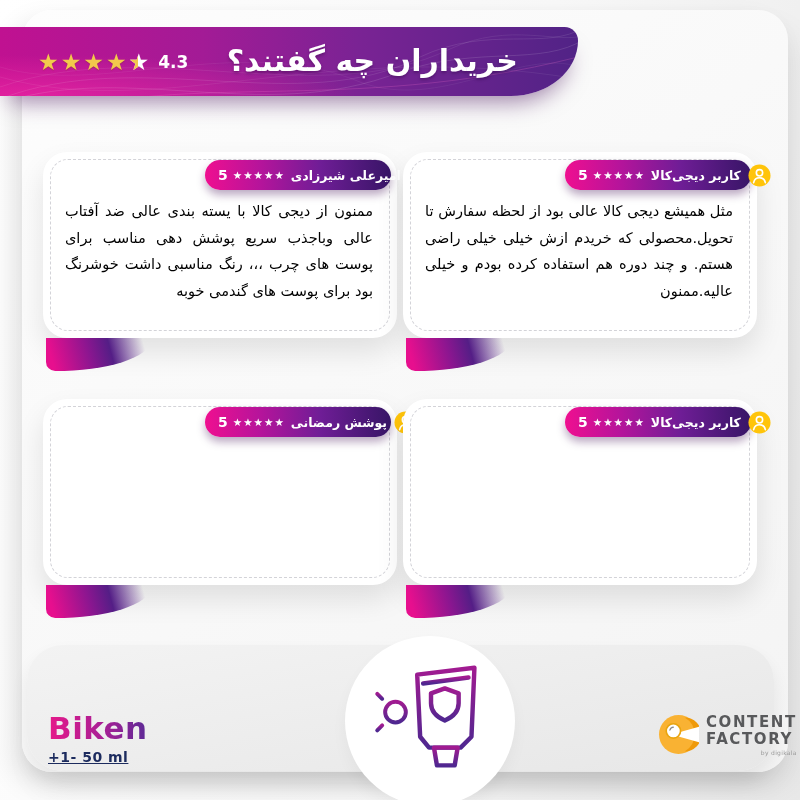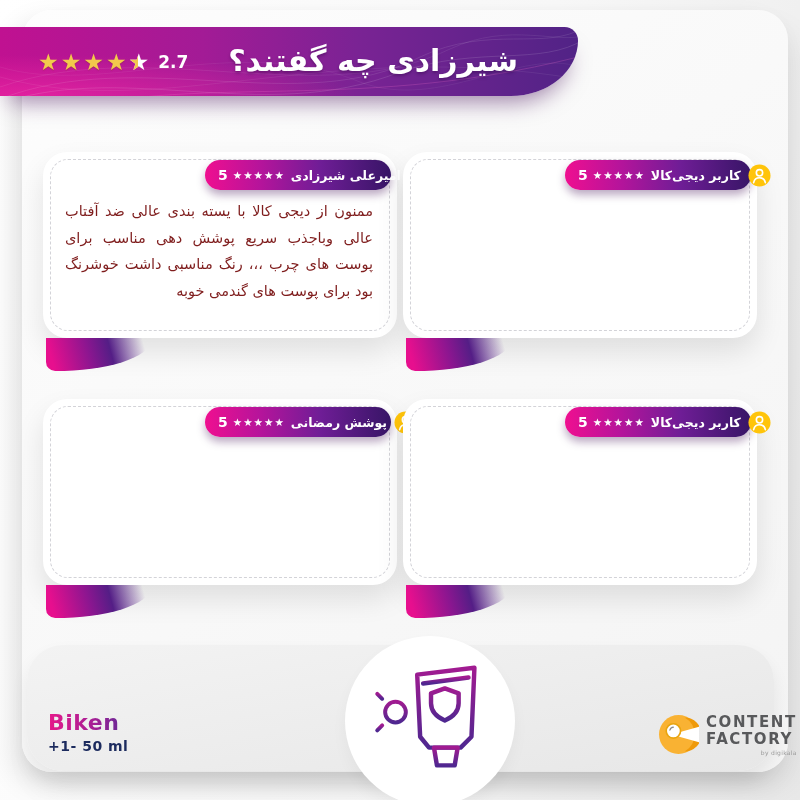--- a/index.html
+++ b/index.html
@@ -53,46 +53,46 @@
     background: linear-gradient(90deg, #ef0f90 0%, #b5149b 30%, #6f1d96 62%, #371566 100%);
     box-shadow: 0 5px 9px rgba(60,10,80,.35);
   }
   .badge-score { color:#fff; font-size:14px; font-weight:bold; margin-right:5px; }
   .badge-stars { color:#fff; font-size:10.5px; letter-spacing:1px; line-height:1; }
   .badge-spacer { flex:1; }
   .badge-user { color:#fff; font-size:12.5px; font-weight:bold; direction:rtl; margin:0 7px 0 6px; white-space:nowrap; }
   .badge-avatar { width:23px; height:23px; flex:0 0 23px; }
   .review-text {
     position:absolute; left:22px; right:24px; top:46px; bottom:14px;
-    direction:rtl; text-align:justify; color:#7f1d1d;
+    direction:rtl; text-align:justify; color:#000000;
     font-size:14.5px; line-height:1.83;
   }
   .swoosh {
     position:absolute; left:3px; bottom:-33px; width:104px; height:33px;
     border-radius:0 0 100% 10px;
     background: linear-gradient(75deg, #e70f8e 8%, #8c1690 42%, #541e86 62%, rgba(84,30,134,0) 93%);
   }
   
   .footer-panel {
     position:absolute; left:27px; top:645px; width:747px; height:126px; z-index:2;
     border-radius:36px; background:linear-gradient(170deg,#f3f3f3,#e7e7e7);
     box-shadow: 0 10px 18px rgba(0,0,0,.07);
   }
   .footer-circle {
     position:absolute; left:345px; top:636px; width:170px; height:170px; z-index:3;
     border-radius:50%; background:#ffffff; box-shadow:0 8px 16px rgba(0,0,0,.04);
   }
   .tube-icon { position:absolute; left:358px; top:652px; width:148px; height:135px; z-index:4; }
   .product-block { position:absolute; left:48px; top:710px; z-index:4; }
   .product-name {
-    font-size:22px; font-weight:bold; letter-spacing:.5px; color:#a21f93;
+    font-size:31px; font-weight:bold; letter-spacing:.5px; color:#a21f93;
     background: linear-gradient(90deg, #e61a8a 0%, #a81f95 55%, #5b2a96 100%);
     -webkit-background-clip:text; background-clip:text; -webkit-text-fill-color:transparent;
   }
-  .product-meta { margin-top:3px; font-size:14px; font-weight:bold; color:#1c2b5e; letter-spacing:.5px; }
+  .product-meta { margin-top:3px; font-size:14px; font-weight:bold; color:#1c2b5e; letter-spacing:.5px;text-decoration:underline; }
   .cf-logo { position:absolute; left:658px; top:714px; z-index:4; display:flex; align-items:center; gap:7px; }
   .cf-mark { width:41px; height:41px; flex:0 0 41px; }
   .cf-line { font-size:15px; font-weight:bold; color:#58595b; letter-spacing:1.6px; line-height:1.12; }
   .cf-sub { font-size:6px; color:#9a9a9a; text-align:right; margin-top:1px; letter-spacing:.3px; }
 </style>
 </head>
 <body>
 
 <div class="canvas">
 
@@ -100,30 +100,30 @@
 
   <header class="banner">
     <svg class="banner-swirls" viewBox="0 0 578 69" preserveAspectRatio="none">
       <path d="M0,72 C140,18 300,92 420,30 C490,-3 545,25 585,0" stroke="rgba(255,255,255,.10)" fill="none"></path>
       <path d="M0,60 C150,8 320,85 450,22 C510,-6 560,18 585,8" stroke="rgba(255,255,255,.08)" fill="none"></path>
       <path d="M-10,80 C120,30 260,100 400,45 C480,18 540,40 585,12" stroke="rgba(255,255,255,.12)" fill="none"></path>
       <path d="M0,40 C100,70 240,5 360,55 C440,85 520,20 580,40" stroke="rgba(255,255,255,.06)" fill="none"></path>
       <path d="M20,95 C180,40 340,90 578,30" stroke="rgba(255,120,210,.22)" fill="none"></path>
       <path d="M0,50 C160,95 330,10 578,52" stroke="rgba(255,255,255,.07)" fill="none"></path>
     </svg>
-    <h1 class="banner-title">شیرزادی چه گفتند؟</h1>
+    <h1 class="banner-title">خریداران چه گفتند؟</h1>
     <div class="banner-rating">
       <span class="stars-row">
         <span class="star-full">★</span>
         <span class="star-full">★</span>
         <span class="star-full">★</span>
         <span class="star-full">★</span>
         <span class="star-partial"><span>★</span><span class="fill">★</span></span>
       </span>
-      <span class="rating-value">2.7</span>
+      <span class="rating-value">4.3</span>
     </div>
   </header>
 
   <section class="card tl">
     <div class="dashed"></div>
     <div class="badge">
       <span class="badge-score">5</span>
       <span class="badge-stars">★★★★★</span>
       <span class="badge-spacer"></span>
       <span class="badge-user">امیرعلی شیرزادی</span>
@@ -147,20 +147,21 @@
       <span class="badge-spacer"></span>
       <span class="badge-user">کاربر دیجی‌کالا</span>
       <span class="badge-avatar">
         <svg viewBox="0 0 24 24">
             <circle cx="12" cy="12" r="11.5" fill="#FFC40A"></circle>
             <circle cx="12" cy="9.2" r="3.3" fill="none" stroke="#fff" stroke-width="1.7"></circle>
             <path d="M5.9,19.4 C6.7,15.8 9,14.4 12,14.4 C15,14.4 17.3,15.8 18.1,19.4" fill="none" stroke="#fff" stroke-width="1.7" stroke-linecap="round"></path>
           </svg>
       </span>
     </div>
+    <p class="review-text" lang="fa">مثل همیشع دیجی کالا عالی بود از لحظه سفارش تا تحویل.محصولی که خریدم ازش خیلی خیلی راضی هستم. و چند دوره هم استفاده کرده بودم و خیلی عالیه.ممنون</p>
     <div class="swoosh"></div>
   </section>
 
   <section class="card bl">
     <div class="dashed"></div>
     <div class="badge">
       <span class="badge-score">5</span>
       <span class="badge-stars">★★★★★</span>
       <span class="badge-spacer"></span>
       <span class="badge-user">پوشش رمضانی</span>

